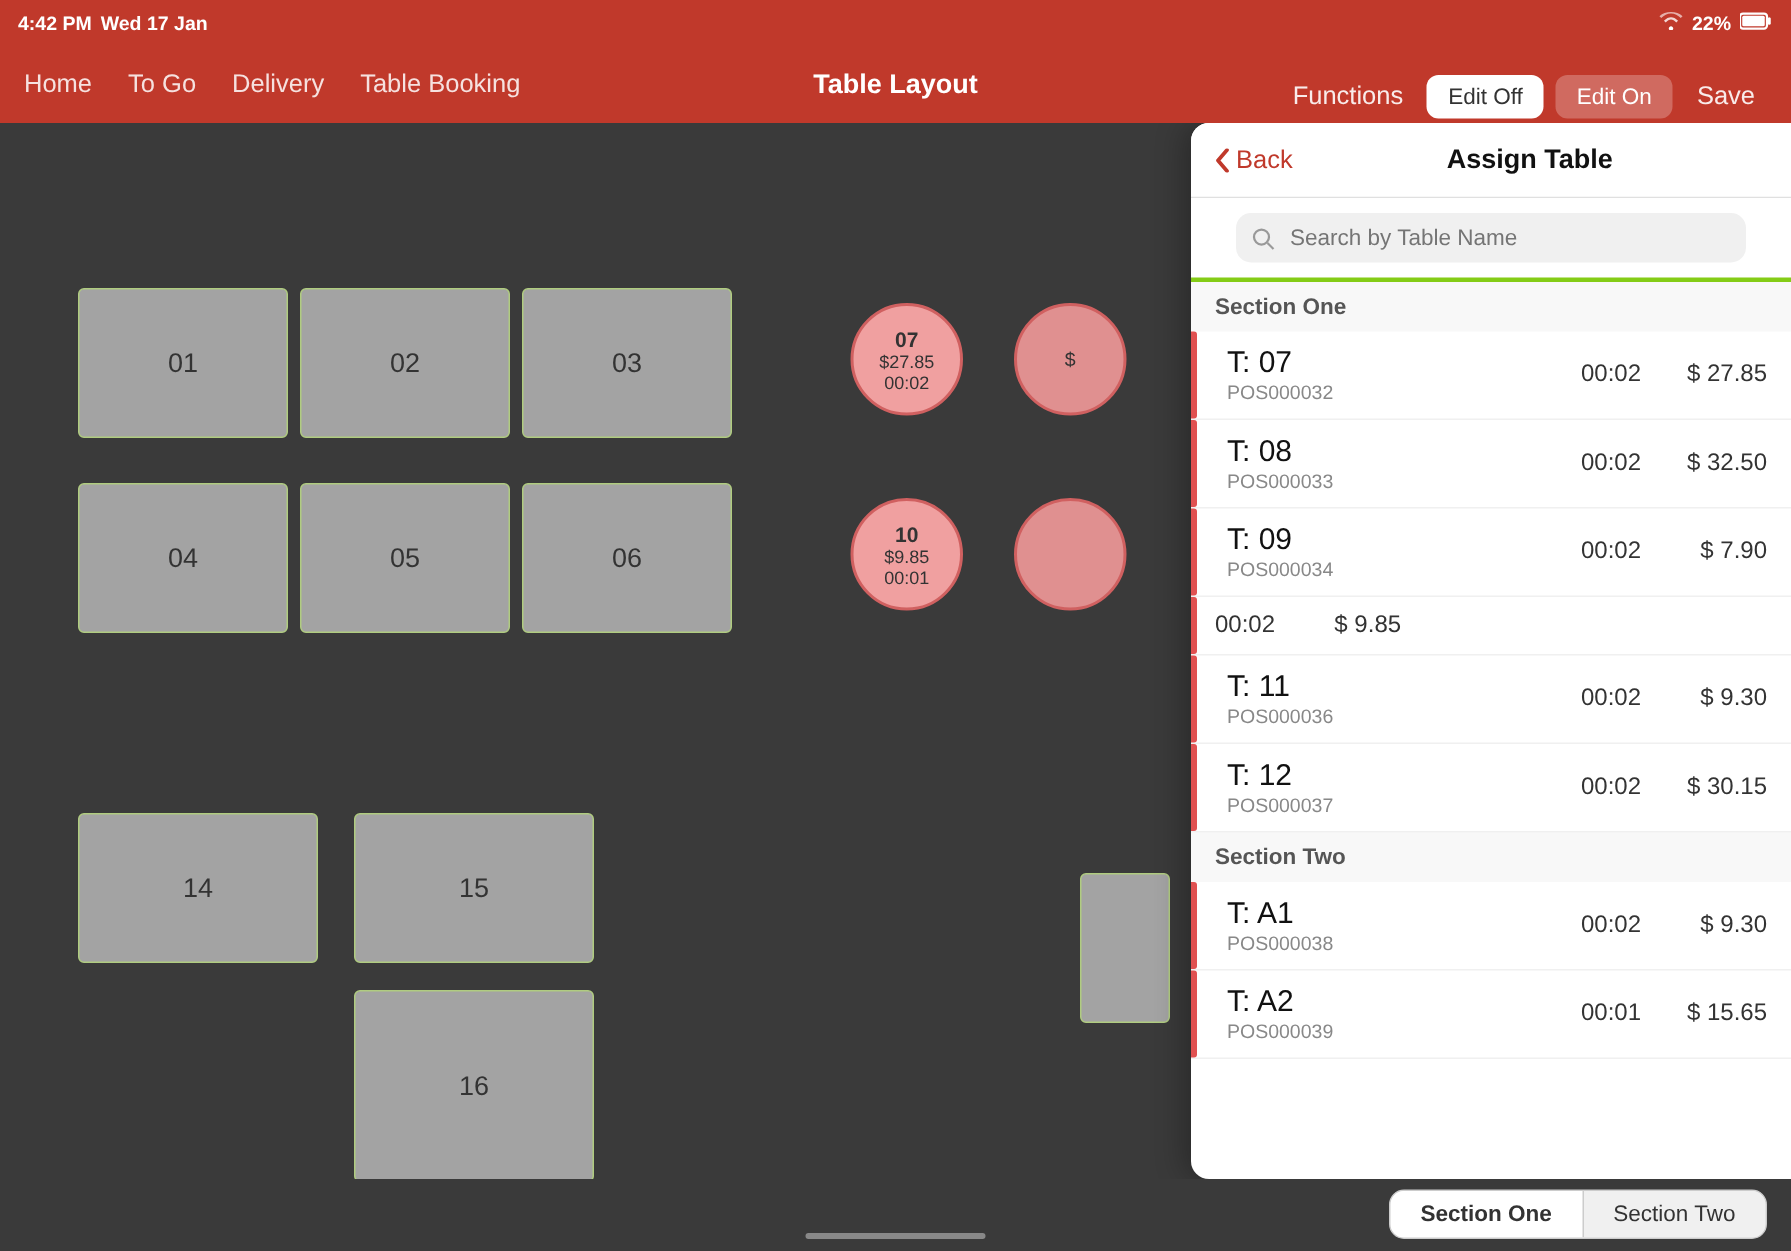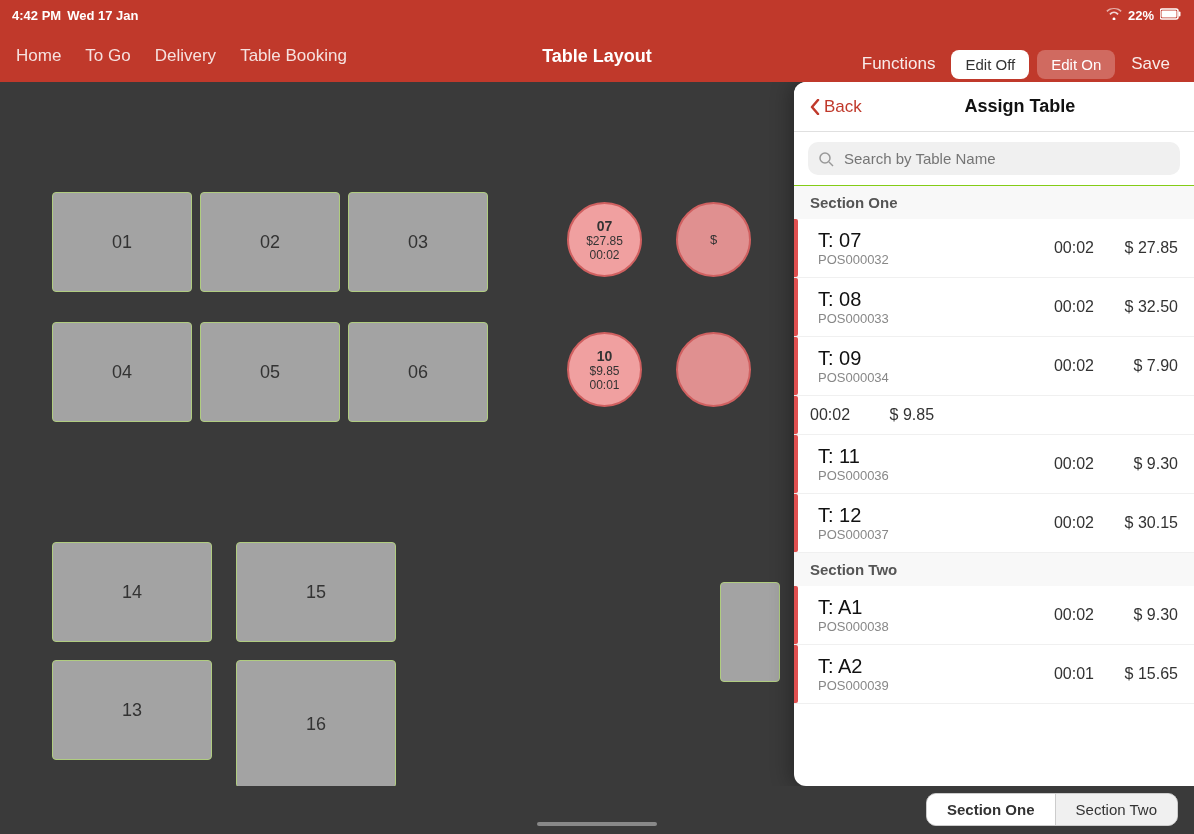--- a/index.html
+++ b/index.html
@@ -221,22 +221,22 @@
     }
     .panel-title {
       flex: 1;
       text-align: center;
       font-size: 18px;
       font-weight: 600;
       color: #111;
     }
 
     .panel-search {
-      padding: 10px 14px;
-      border-bottom: 1px solid #84cc16;
+      padding: 10px 30px;
+      border-bottom: 3px solid #84cc16;
     }
     .search-box {
       width: 100%;
       padding: 8px 12px 8px 36px;
       border-radius: 10px;
       border: none;
       background: #f0f0f0;
       font-size: 15px;
       color: #666;
       outline: none;
@@ -354,21 +354,20 @@
   <div class="table-grid" id="table-grid">
 
   <div class="table-square" style="left: 52px; top: 110px; width: 140px; height: 100px;">01</div>
       <div class="table-square" style="left: 200px; top: 110px; width: 140px; height: 100px;">02</div>
       <div class="table-square" style="left: 348px; top: 110px; width: 140px; height: 100px;">03</div>
       <div class="table-square" style="left: 52px; top: 240px; width: 140px; height: 100px;">04</div>
       <div class="table-square" style="left: 200px; top: 240px; width: 140px; height: 100px;">05</div>
       <div class="table-square" style="left: 348px; top: 240px; width: 140px; height: 100px;">06</div>
       <div class="table-square" style="left: 52px; top: 460px; width: 160px; height: 100px;">14</div>
       <div class="table-square" style="left: 236px; top: 460px; width: 160px; height: 100px;">15</div>
-      <div class="table-square" style="left: 52px; top: 578px; width: 160px; height: 100px;">13</div>
       <div class="table-square" style="left: 236px; top: 578px; width: 160px; height: 128px;">16</div>
       <div class="table-circle" style="left: 567px; top: 120px; width: 75px; height: 75px;">
         <span style="font-size:14px;font-weight:600;">07</span>
         <span style="font-size:12px;">$27.85</span>
         <span style="font-size:12px;">00:02</span>
       </div>
       <div class="table-circle" style="left: 567px; top: 250px; width: 75px; height: 75px;">
         <span style="font-size:14px;font-weight:600;">10</span>
         <span style="font-size:12px;">$9.85</span>
         <span style="font-size:12px;">00:01</span>

